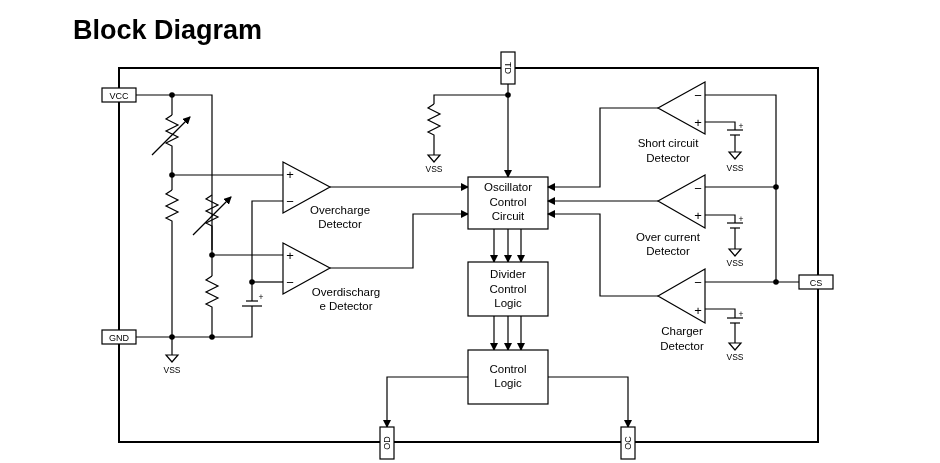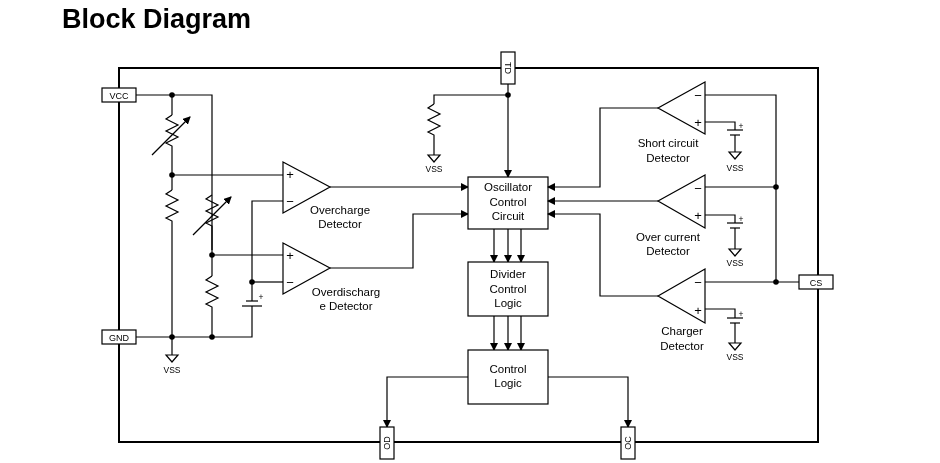--- a/index.html
+++ b/index.html
@@ -1,17 +1,17 @@
 <!DOCTYPE html>
 <html><head>
 <meta charset="utf-8">
 <style>
   html,body{margin:0;padding:0;background:#fff;}
   body{width:940px;height:463px;overflow:hidden;position:relative;font-family:"Liberation Sans",sans-serif;}
-  #title{position:absolute;left:58px;top:0px;font-size:27px;font-weight:bold;color:#000;margin:4px;}
+  #title{position:absolute;left:58px;top:0px;font-size:27px;font-weight:bold;color:#000;margin:15px;}
   svg{position:absolute;left:0;top:0;}
   .w{stroke:#000;stroke-width:1.2;fill:none;}
   .bd{stroke:#000;stroke-width:2;fill:none;}
   .box{stroke:#000;stroke-width:1.2;fill:#fff;}
   .dot{fill:#000;}
   .t{font-family:"Liberation Sans",sans-serif;font-size:11.5px;fill:#000;text-anchor:middle;}
   .ts{font-family:"Liberation Sans",sans-serif;font-size:8.5px;fill:#000;text-anchor:middle;}
   .pin{font-family:"Liberation Sans",sans-serif;font-size:9px;fill:#000;text-anchor:middle;}
   .sign{font-family:"Liberation Sans",sans-serif;font-size:13px;fill:#000;text-anchor:middle;}
 </style>

